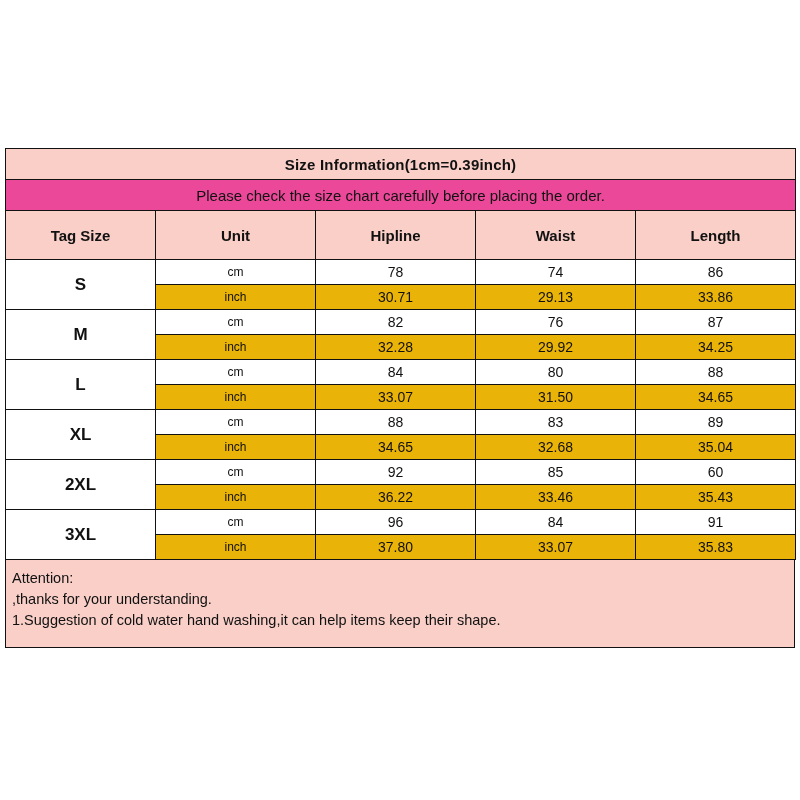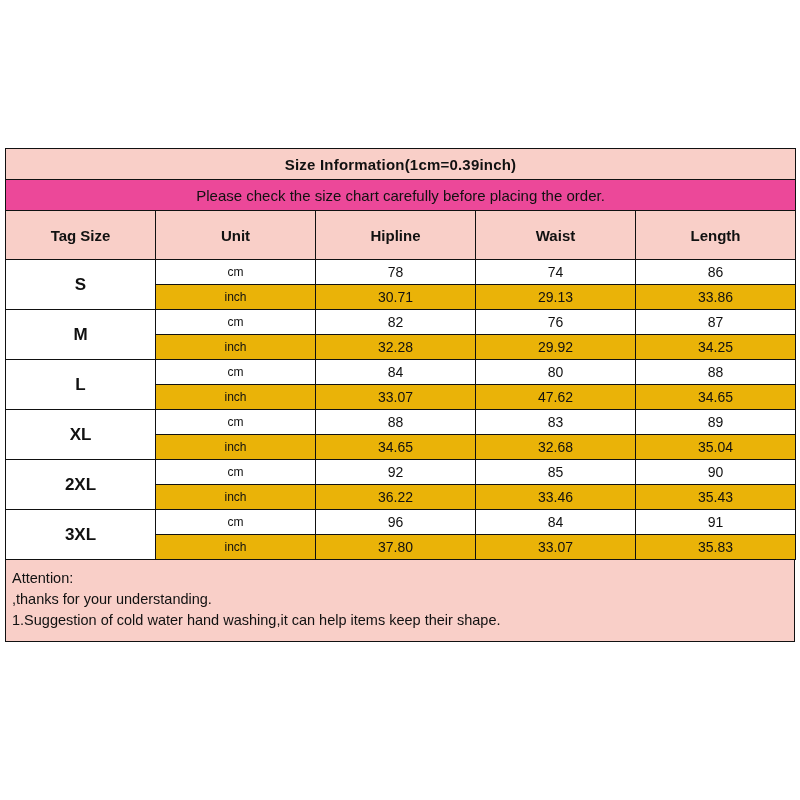--- a/index.html
+++ b/index.html
@@ -65,21 +65,21 @@
   tr.inch-row td {
     background: #eab308;
   }
   tr.cm-row td.tag-cell, tr.inch-row td.tag-cell {
     background: #ffffff;
   }
   .attention-box {
     border: 1px solid #111111;
     border-top: none;
     background: #f9cfc8;
-    padding: 8px 6px 10px 6px;
+    padding: 8px 6px 16px 6px;
     font-size: 14.5px;
     line-height: 1.45;
     color: #111111;
     width: 790px;
     box-sizing: border-box;
   }
   .attention-box div {
     white-space: pre;
   }
 </style>
@@ -141,21 +141,21 @@
       <tr class="cm-row">
         <td class="tag-cell" rowspan="2">L</td>
         <td class="unit-cell">cm</td>
         <td class="val-cell">84</td>
         <td class="val-cell">80</td>
         <td class="val-cell">88</td>
       </tr>
       <tr class="inch-row">
         <td class="unit-cell">inch</td>
         <td class="val-cell">33.07</td>
-        <td class="val-cell">47.62</td>
+        <td class="val-cell">31.50</td>
         <td class="val-cell">34.65</td>
       </tr>
 
       <tr class="cm-row">
         <td class="tag-cell" rowspan="2">XL</td>
         <td class="unit-cell">cm</td>
         <td class="val-cell">88</td>
         <td class="val-cell">83</td>
         <td class="val-cell">89</td>
       </tr>
@@ -164,21 +164,21 @@
         <td class="val-cell">34.65</td>
         <td class="val-cell">32.68</td>
         <td class="val-cell">35.04</td>
       </tr>
 
       <tr class="cm-row">
         <td class="tag-cell" rowspan="2">2XL</td>
         <td class="unit-cell">cm</td>
         <td class="val-cell">92</td>
         <td class="val-cell">85</td>
-        <td class="val-cell">90</td>
+        <td class="val-cell">60</td>
       </tr>
       <tr class="inch-row">
         <td class="unit-cell">inch</td>
         <td class="val-cell">36.22</td>
         <td class="val-cell">33.46</td>
         <td class="val-cell">35.43</td>
       </tr>
 
       <tr class="cm-row">
         <td class="tag-cell" rowspan="2">3XL</td>

